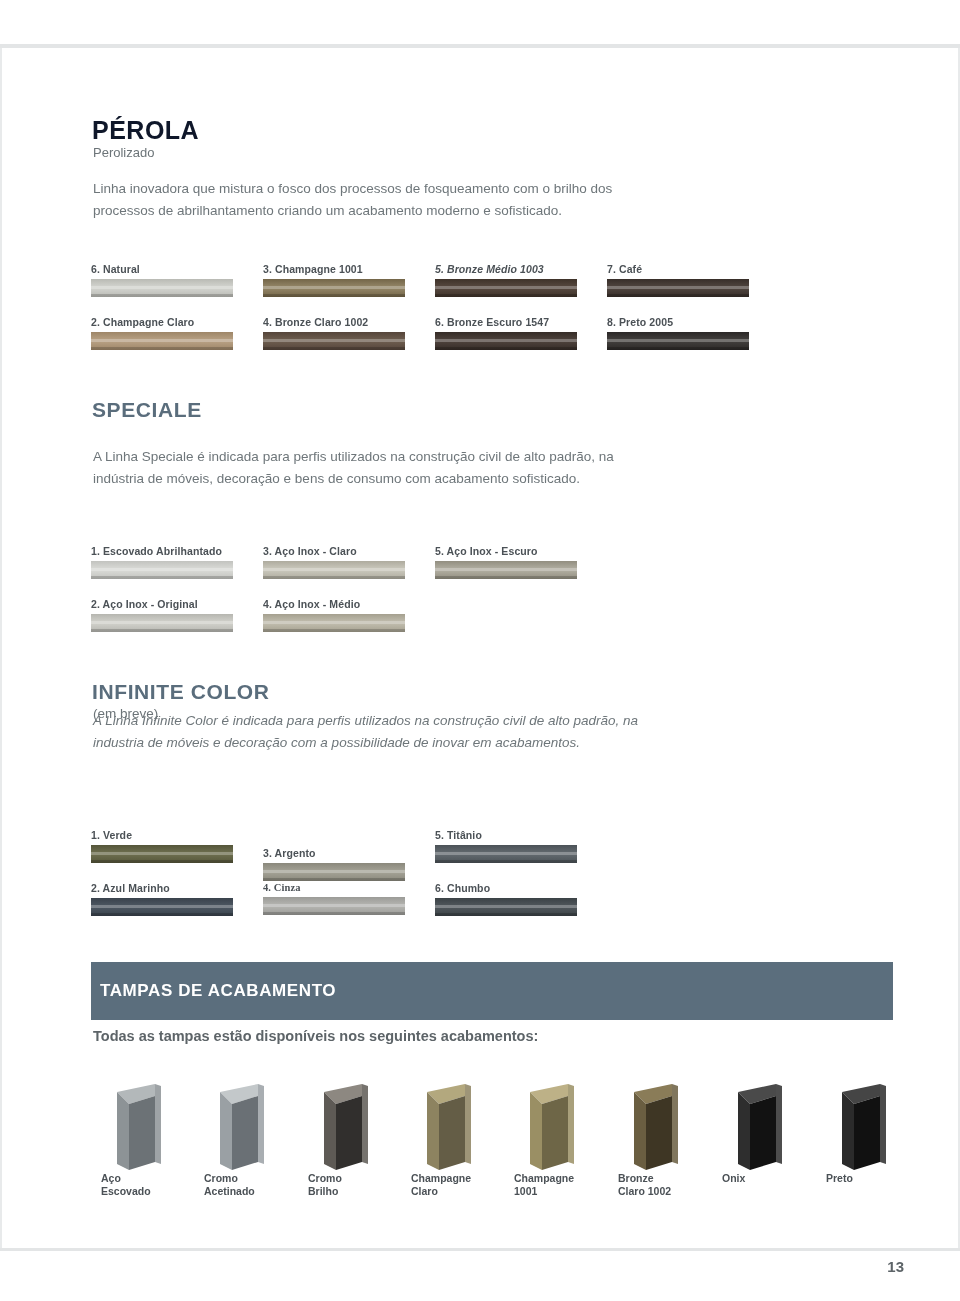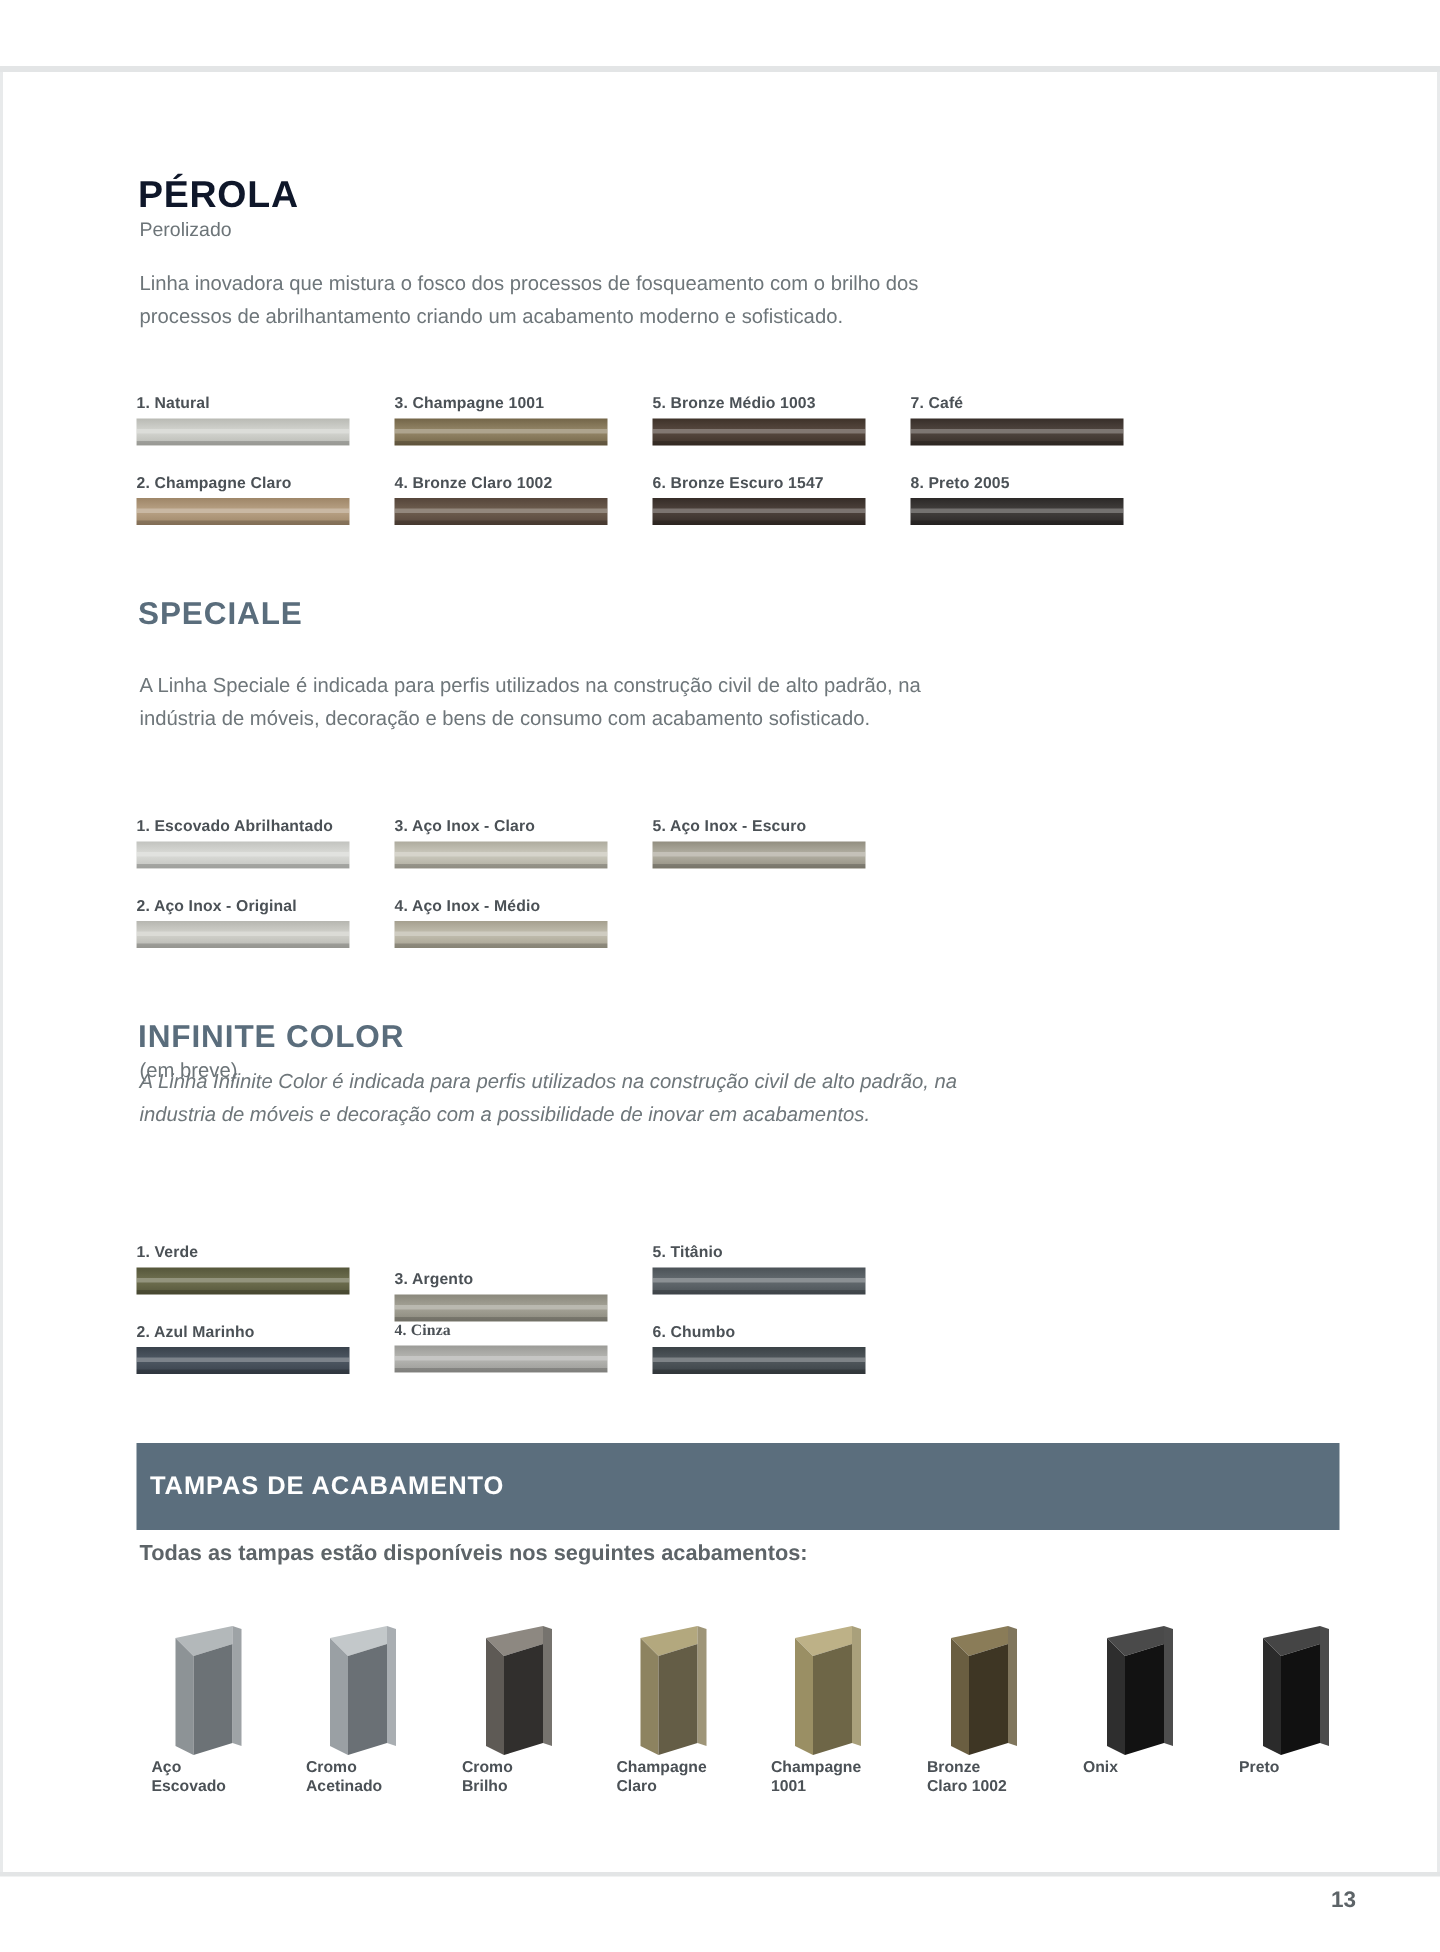--- a/index.html
+++ b/index.html
@@ -189,21 +189,21 @@
 
   <div class="header-rule"></div>
 
   <div class="content"></div>
 
   <div class="sec-title perola-title">PÉROLA</div>
   <div class="perola-sub">Perolizado</div>
   <div class="body-text perola-body">Linha inovadora que mistura o fosco dos processos de fosqueamento com o brilho dos processos de abrilhantamento criando um acabamento moderno e sofisticado.</div>
   <div id="perola-swatches">
       <div class="swatch" style="left: 91px; top: 263px;">
-        <div class="swatch-label">1. Natural</div>
+        <div class="swatch-label">6. Natural</div>
         <div class="swatch-chip" style="background: linear-gradient(rgb(185, 186, 180) 0%, rgb(207, 208, 203) 38%, rgb(207, 208, 203) 58%, rgb(185, 186, 180) 100%);">
           <div class="hl"></div>
           <div class="shadow"></div>
         </div>
       </div>
       <div class="swatch" style="left: 91px; top: 316px;">
         <div class="swatch-label">2. Champagne Claro</div>
         <div class="swatch-chip" style="background: linear-gradient(rgb(158, 134, 104) 0%, rgb(180, 157, 128) 38%, rgb(180, 157, 128) 58%, rgb(158, 134, 104) 100%);">
           <div class="hl"></div>
           <div class="shadow"></div>
@@ -216,21 +216,21 @@
           <div class="shadow"></div>
         </div>
       </div>
       <div class="swatch" style="left: 263px; top: 316px;">
         <div class="swatch-label">4. Bronze Claro 1002</div>
         <div class="swatch-chip" style="background: linear-gradient(rgb(85, 69, 58) 0%, rgb(106, 90, 76) 38%, rgb(106, 90, 76) 58%, rgb(85, 69, 58) 100%);">
           <div class="hl"></div>
           <div class="shadow"></div>
         </div>
       </div>
-      <div class="swatch" style="left: 435px; top: 263px;">
+      <div class="swatch" style="left: 435px; top: 263px; font-style: italic;">
         <div class="swatch-label">5. Bronze Médio 1003</div>
         <div class="swatch-chip" style="background: linear-gradient(rgb(62, 50, 41) 0%, rgb(83, 69, 60) 38%, rgb(83, 69, 60) 58%, rgb(62, 50, 41) 100%);">
           <div class="hl"></div>
           <div class="shadow"></div>
         </div>
       </div>
       <div class="swatch" style="left: 435px; top: 316px;">
         <div class="swatch-label">6. Bronze Escuro 1547</div>
         <div class="swatch-chip" style="background: linear-gradient(rgb(53, 44, 39) 0%, rgb(74, 63, 57) 38%, rgb(74, 63, 57) 58%, rgb(53, 44, 39) 100%);">
           <div class="hl"></div>

